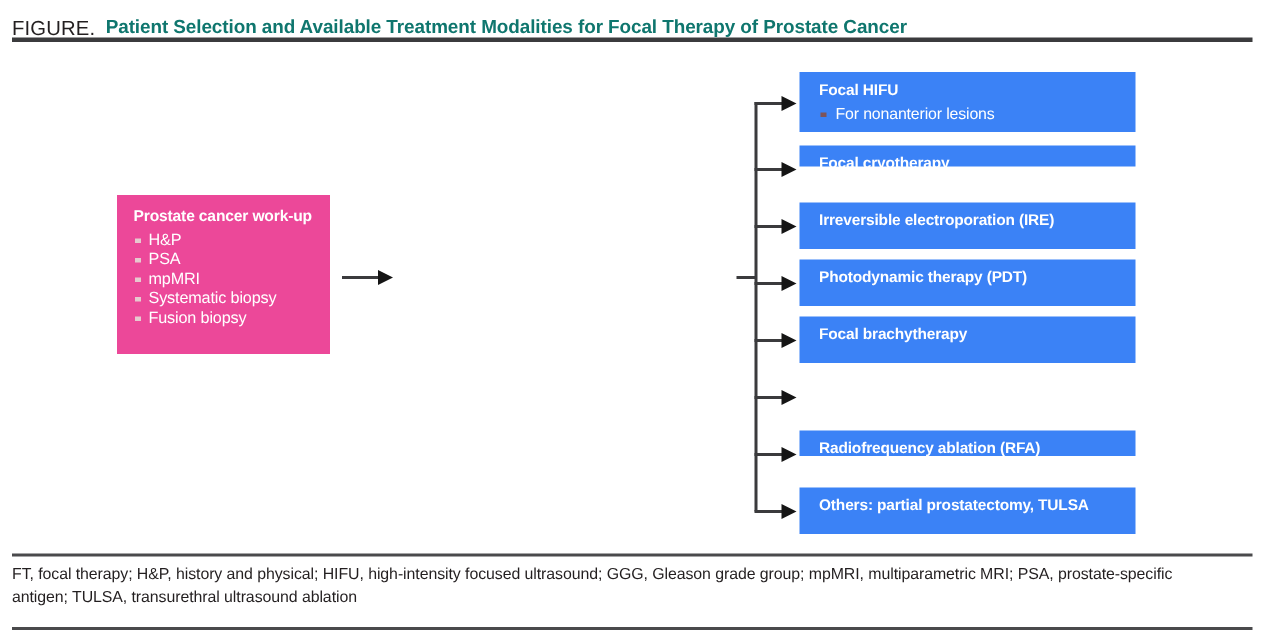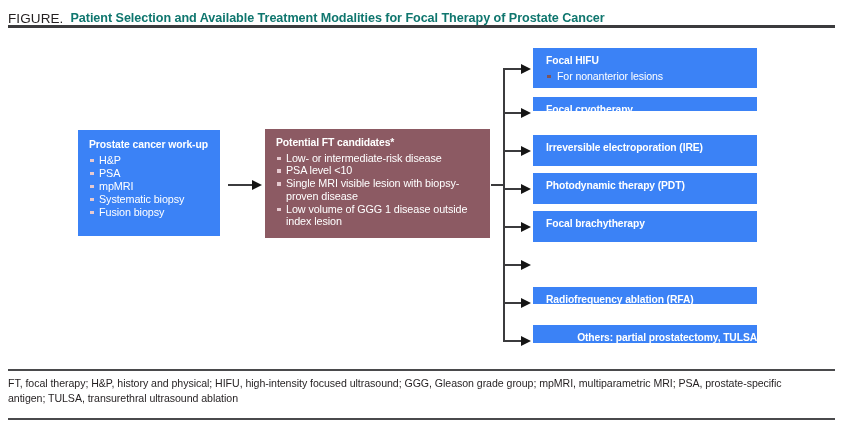--- a/index.html
+++ b/index.html
@@ -28,21 +28,21 @@
   .box-title{font-weight:bold;font-size:10.4px;line-height:12.5px;
              letter-spacing:-.1px;color:#ffffff;}
   ul.blist{list-style:none;margin:2px 0 0 0;padding:0;}
   ul.blist li{position:relative;padding-left:10px;font-size:10.8px;
               line-height:12.6px;color:#ffffff;margin-bottom:.5px;
               letter-spacing:-.1px;}
   ul.blist li:before{content:"";position:absolute;left:1px;top:5px;
               width:3.5px;height:3.5px;background:#e6c9cf;}
 
   
-  #workup-box{left:78px;top:130px;width:142px;height:106px;background:#3b82f6;
+  #workup-box{left:78px;top:130px;width:142px;height:106px;background:#ec4899;
               padding:9px 9px 0 11px;}
   #workup-box .box-title{margin-bottom:1px;}
 
   
   #candidates-box{left:265px;top:129px;width:225px;height:109px;background:#8c5a63;
                   padding:8px 8px 0 11px;}
   #candidates-box ul.blist li{line-height:12.4px;}
 
   
   .tx-box{position:absolute;left:533px;width:224px;background:#3b82f6;
@@ -84,29 +84,20 @@
       <li>PSA</li>
       <li>mpMRI</li>
       <li>Systematic biopsy</li>
       <li>Fusion biopsy</li>
     </ul>
   </div>
 
   <div class="hline" style="left:228px;top:184px;width:28px;"></div>
   <div class="arrowhead" style="left:252px;top:180px;"></div>
 
-  <div class="box" id="candidates-box">
-    <div class="box-title">Potential FT candidates*</div>
-    <ul class="blist">
-      <li>Low- or intermediate-risk disease</li>
-      <li>PSA level &lt;10</li>
-      <li>Single MRI visible lesion with biopsy-proven disease</li>
-      <li>Low volume of GGG 1 disease outside index lesion</li>
-    </ul>
-  </div>
 
   <div class="hline" style="left:491px;top:184px;width:13px;"></div>
 
   <div class="vline" style="left:503px;top:68px;height:273px;"></div>
 
   <div class="hline" style="left:503px;top:68px;width:22px;"></div>
   <div class="arrowhead" style="left:521px;top:64px;"></div>
   <div class="tx-box" style="top:48px;height:40px;">
     <div class="box-title">Focal HIFU</div>
     <ul class="blist">
@@ -142,21 +133,21 @@
   <div class="arrowhead" style="left:521px;top:260px;"></div>
 
   <div class="hline" style="left:503px;top:302px;width:22px;"></div>
   <div class="arrowhead" style="left:521px;top:298px;"></div>
   <div class="tx-box" style="top:287px;height:17px;">
     <div class="box-title">Radiofrequency ablation (RFA)</div>
   </div>
 
   <div class="hline" style="left:503px;top:340px;width:22px;"></div>
   <div class="arrowhead" style="left:521px;top:336px;"></div>
-  <div class="tx-box" style="top:325px;height:18px;text-align:right;">
+  <div class="tx-box" style="top:325px;height:31px;">
     <div class="box-title">Others: partial prostatectomy, TULSA</div>
   </div>
 
   <div class="foot-rule-top"></div>
   <div class="footnote">FT, focal therapy; H&amp;P, history and physical; HIFU, high-intensity focused ultrasound; GGG, Gleason grade group; mpMRI, multiparametric MRI; PSA, prostate-specific antigen; TULSA, transurethral ultrasound ablation</div>
   <div class="foot-rule-bottom"></div>
 
 </div>
 
 </body></html>

